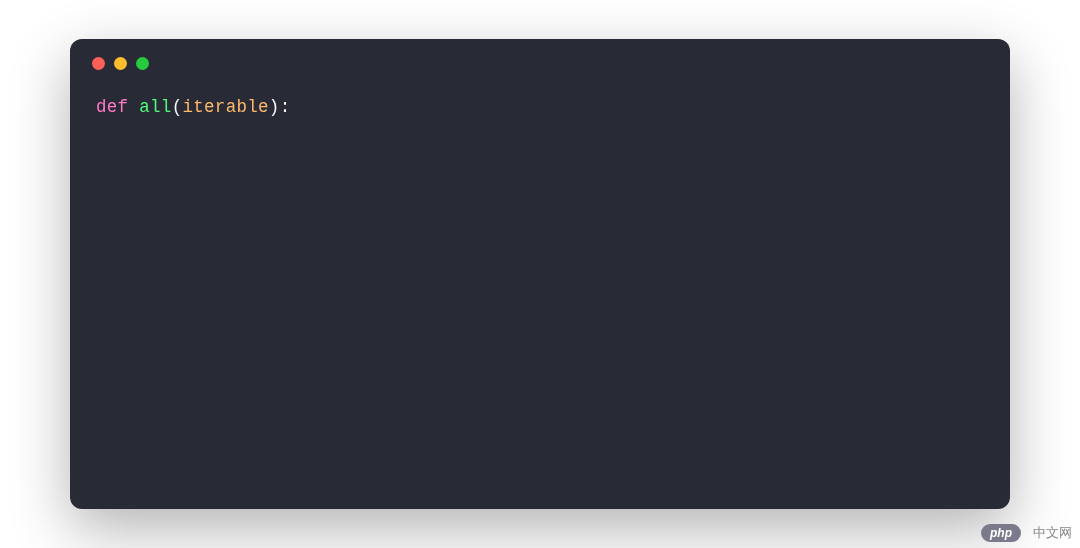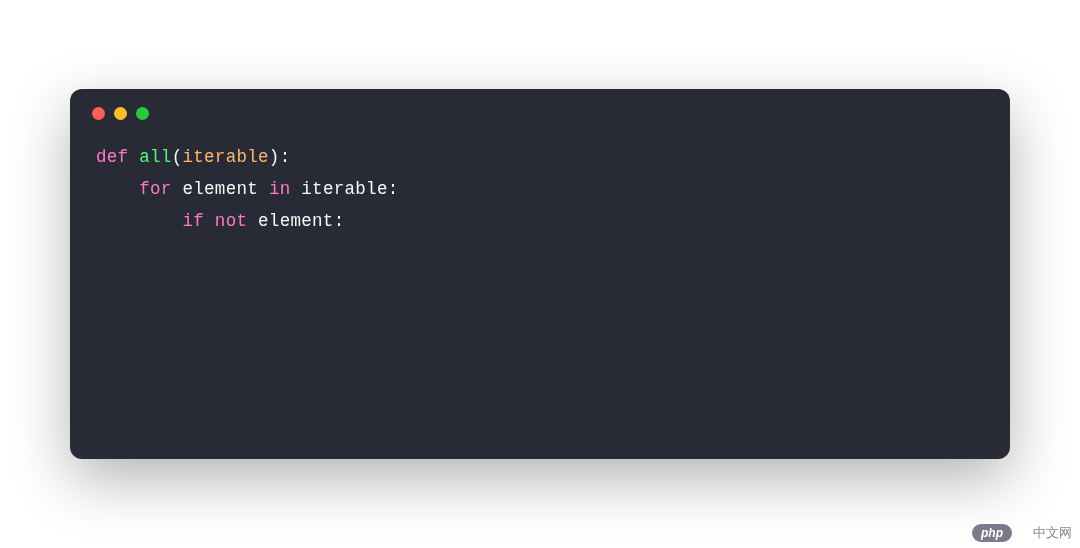--- a/index.html
+++ b/index.html
@@ -14,21 +14,21 @@
       background: #ffffff;
       display: flex;
       align-items: center;
       justify-content: center;
       font-family: "SF Mono", "Monaco", "Consolas", "Courier New", monospace;
       position: relative;
     }
     
     .code-window {
       width: 940px;
-      height: 370px;
+      height: 470px;
       background: #282a36;
       border-radius: 12px;
       box-shadow: 0 20px 60px rgba(0, 0, 0, 0.3);
       overflow: hidden;
       display: flex;
       flex-direction: column;
     }
     
     .window-header {
       display: flex;
@@ -70,21 +70,21 @@
     .keyword-return { color: #ff79c6; }
     .identifier { color: #f8f8f2; }
     .const { color: #bd93f9; }
     
     .watermark {
       position: absolute;
       bottom: 6px;
       right: 8px;
       display: flex;
       align-items: center;
-      gap: 21px;
+      gap: 12px;
       font-family: Arial, sans-serif;
       font-size: 13px;
       color: #888;
     }
     
     .php-badge {
       background: #7a7a8c;
       color: #fff;
       border-radius: 11px;
       padding: 2px 9px;
@@ -99,23 +99,21 @@
 <div class="code-window">
   <div class="window-header">
     <div class="dot dot-red"></div>
     <div class="dot dot-yellow"></div>
     <div class="dot dot-green"></div>
   </div>
 
   <div class="code-content">
     <div class="code-line"><span class="keyword">def</span> <span class="function-name">all</span><span class="punctuation">(</span><span class="parameter">iterable</span><span class="punctuation">)</span><span class="punctuation">:</span></div>
 
-    <div class="code-line"><span>    </span><span class="keyword-for">for</span> <span class="identifier">element</span> <span class="keyword-in">in</span> <span class="identifier">iterable</span><span class="punctuation">:</span></div>
 
-    <div class="code-line"><span>        </span><span class="keyword-if">if</span> <span class="keyword-not">not</span> <span class="identifier">element</span><span class="punctuation">:</span></div>
 
 
   </div>
 </div>
 
 <div class="watermark">
   <span class="php-badge">php</span>
   <span>中文网</span>
 </div>
 

